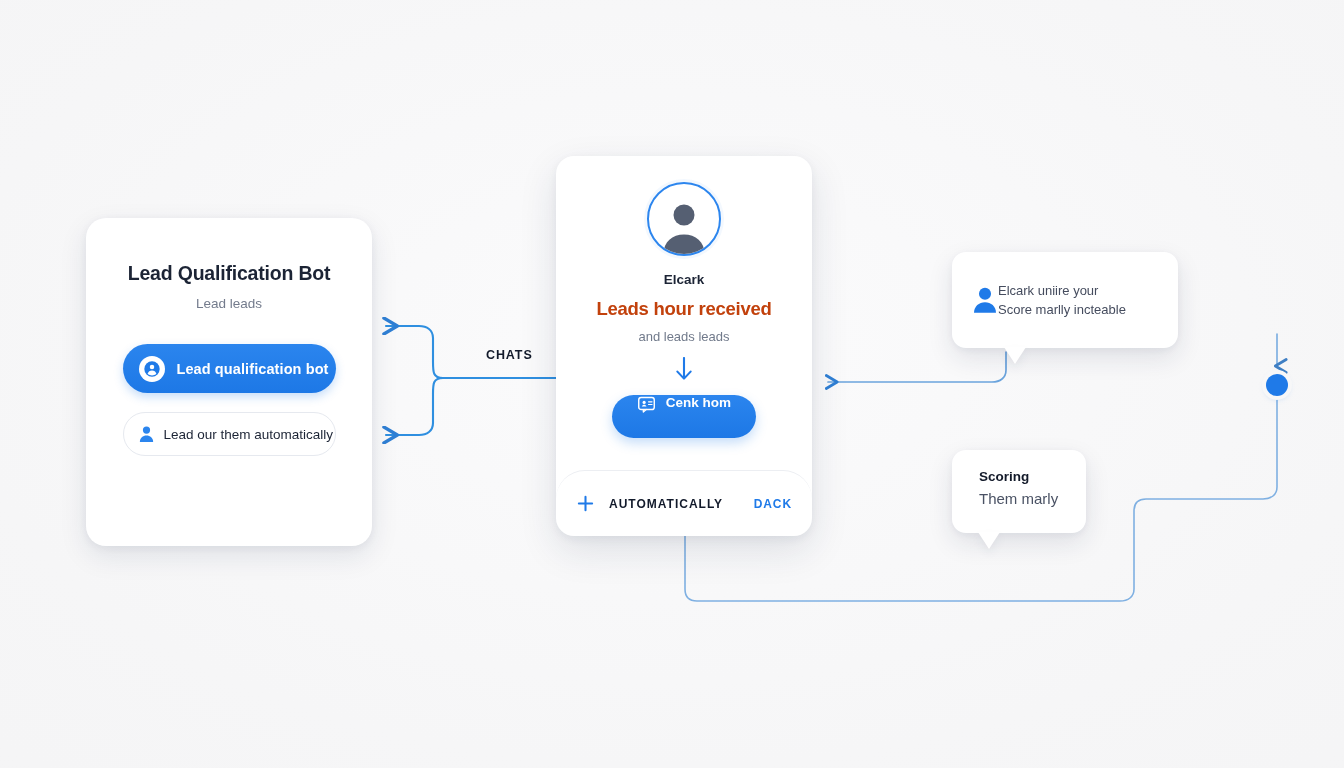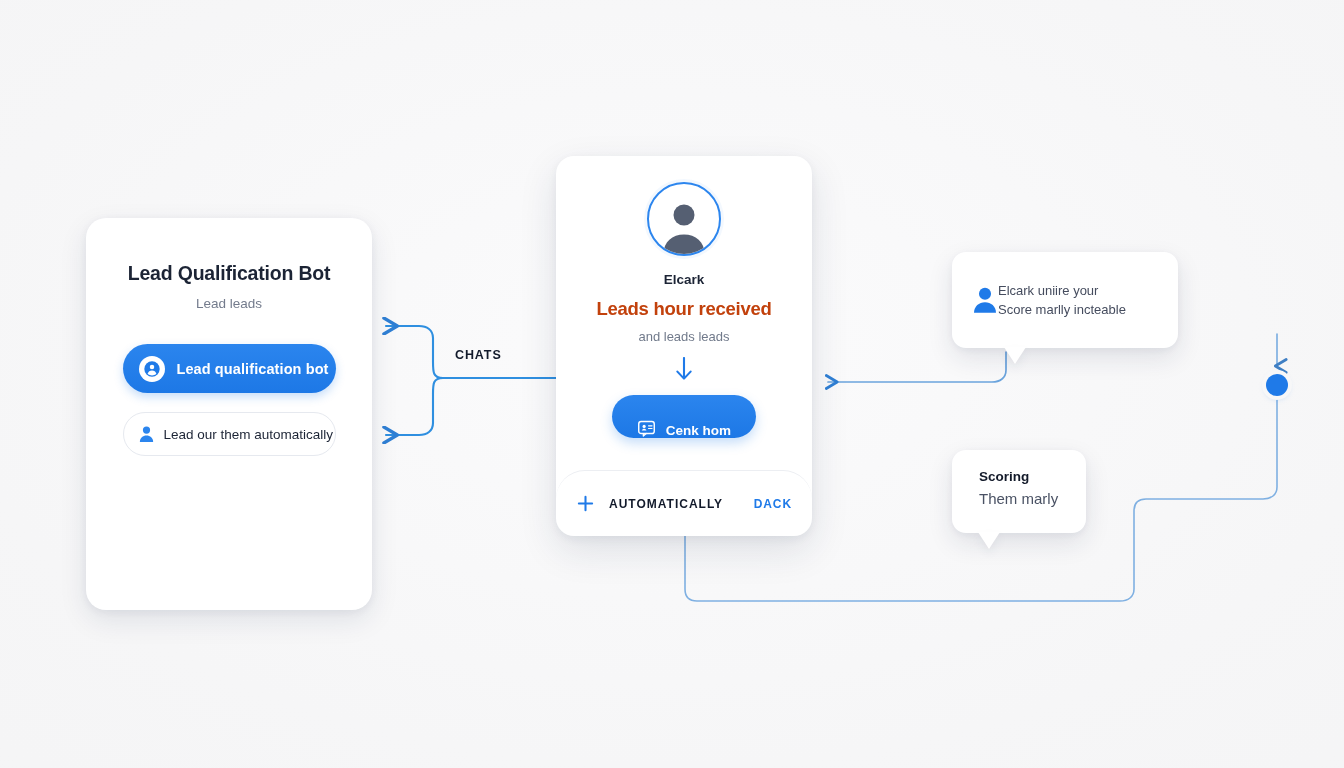--- a/index.html
+++ b/index.html
@@ -40,21 +40,21 @@
     border-radius: 18px;
     box-shadow: 0 10px 28px rgba(24,39,75,.10),
                 0 2px 8px rgba(24,39,75,.06);
   }
 
   
   #left-card {
     left: 86px;
     top: 218px;
     width: 286px;
-    height: 392px;
+    height: 328px;
     border-radius: 20px;
     padding: 0;
   }
   #left-card .lc-inner {
     padding: 44px 26px 0 26px;
     text-align: center;
   }
   .lc-title {
     font-size: 19.5px;
     font-weight: bold;
@@ -170,21 +170,21 @@
     display: block;
   }
   #cta-button {
     margin: 12px auto 0 auto;
     width: 144px;
     height: 43px;
     border-radius: 999px;
     background: linear-gradient(180deg,#2b85ee 0%,#1d78e6 100%);
     box-shadow: 0 5px 12px rgba(31,122,232,.26);
     display: flex;
-    align-items: flex-end;
+    align-items: flex-start;
     justify-content: center;
     gap: 10px;
   }
   #cta-button .cta-label {
     color: #ffffff;
     font-size: 13.5px;
     font-weight: bold;
     white-space: nowrap;
   }
   #center-footer {
@@ -273,21 +273,21 @@
   }
   #tooltip-scoring .tt-sub {
     margin-top: 6px;
     font-size: 15px;
     color: #4a5264;
   }
 
   
   #chats-label {
     position: absolute;
-    left: 455px;
+    left: 486px;
     top: 348px;
     font-size: 12.5px;
     font-weight: bold;
     color: #121a2b;
     letter-spacing: .9px;
   }
 
   
   #node-dot {
     position: absolute;

